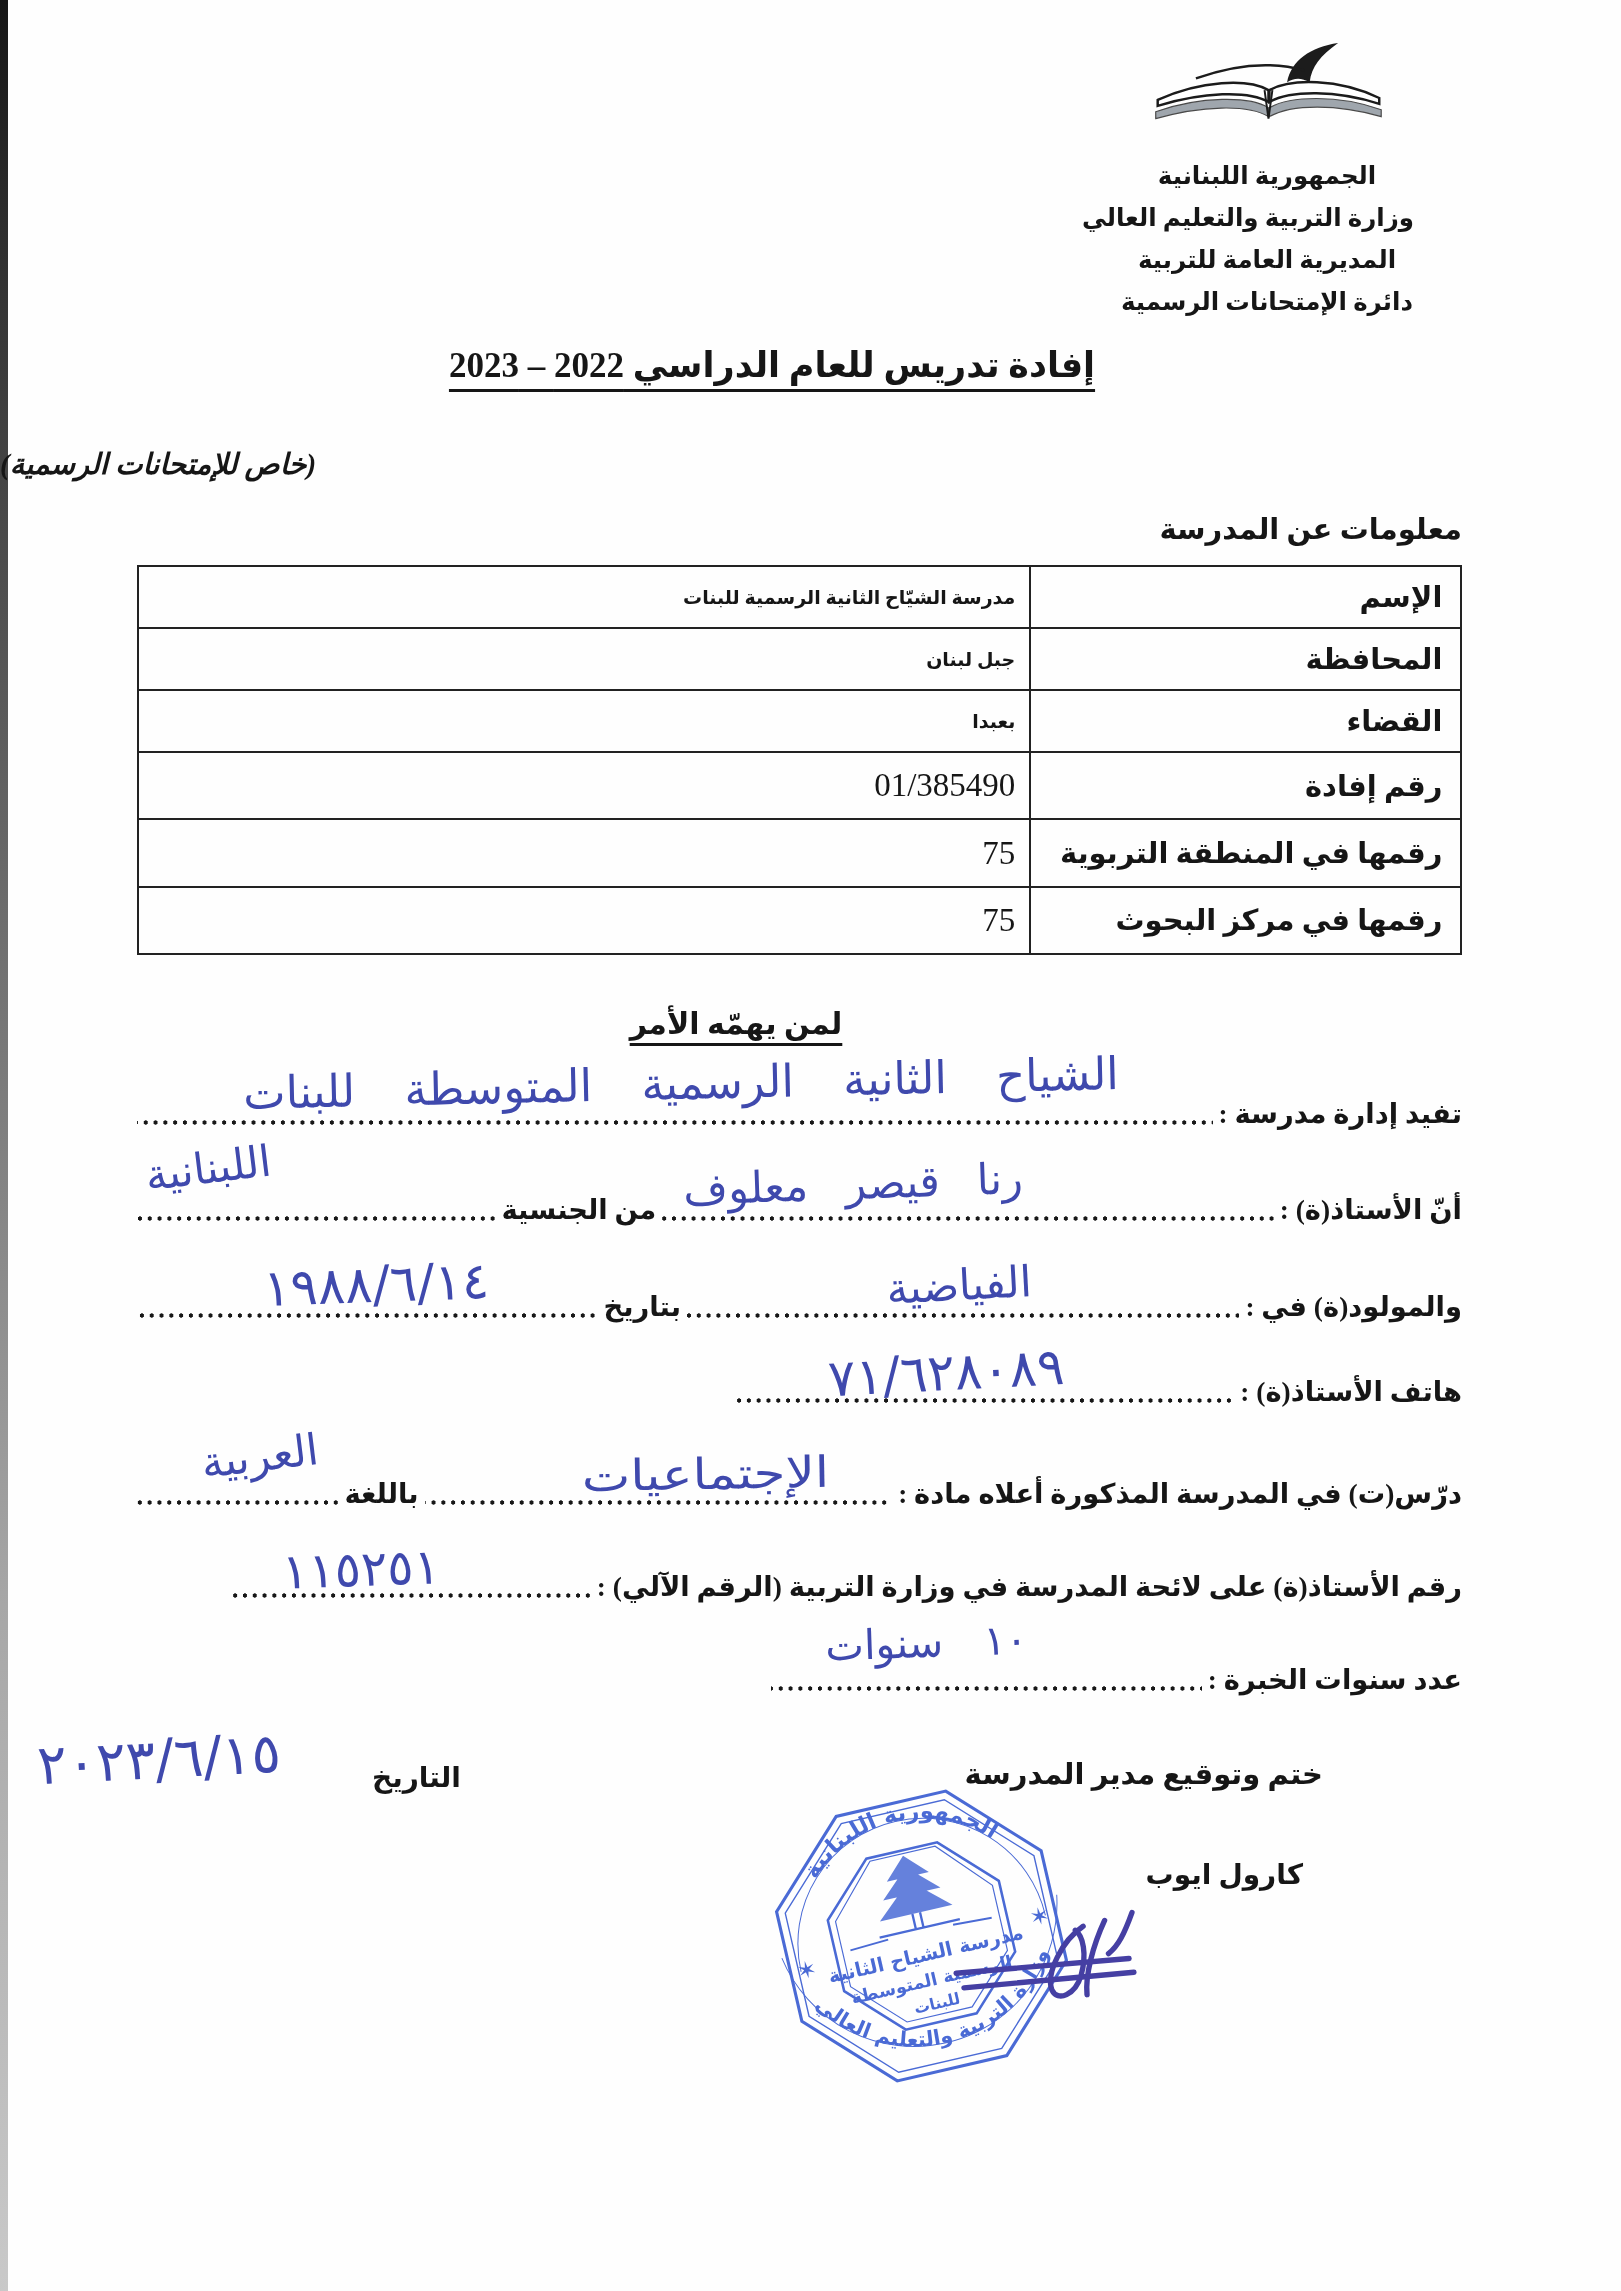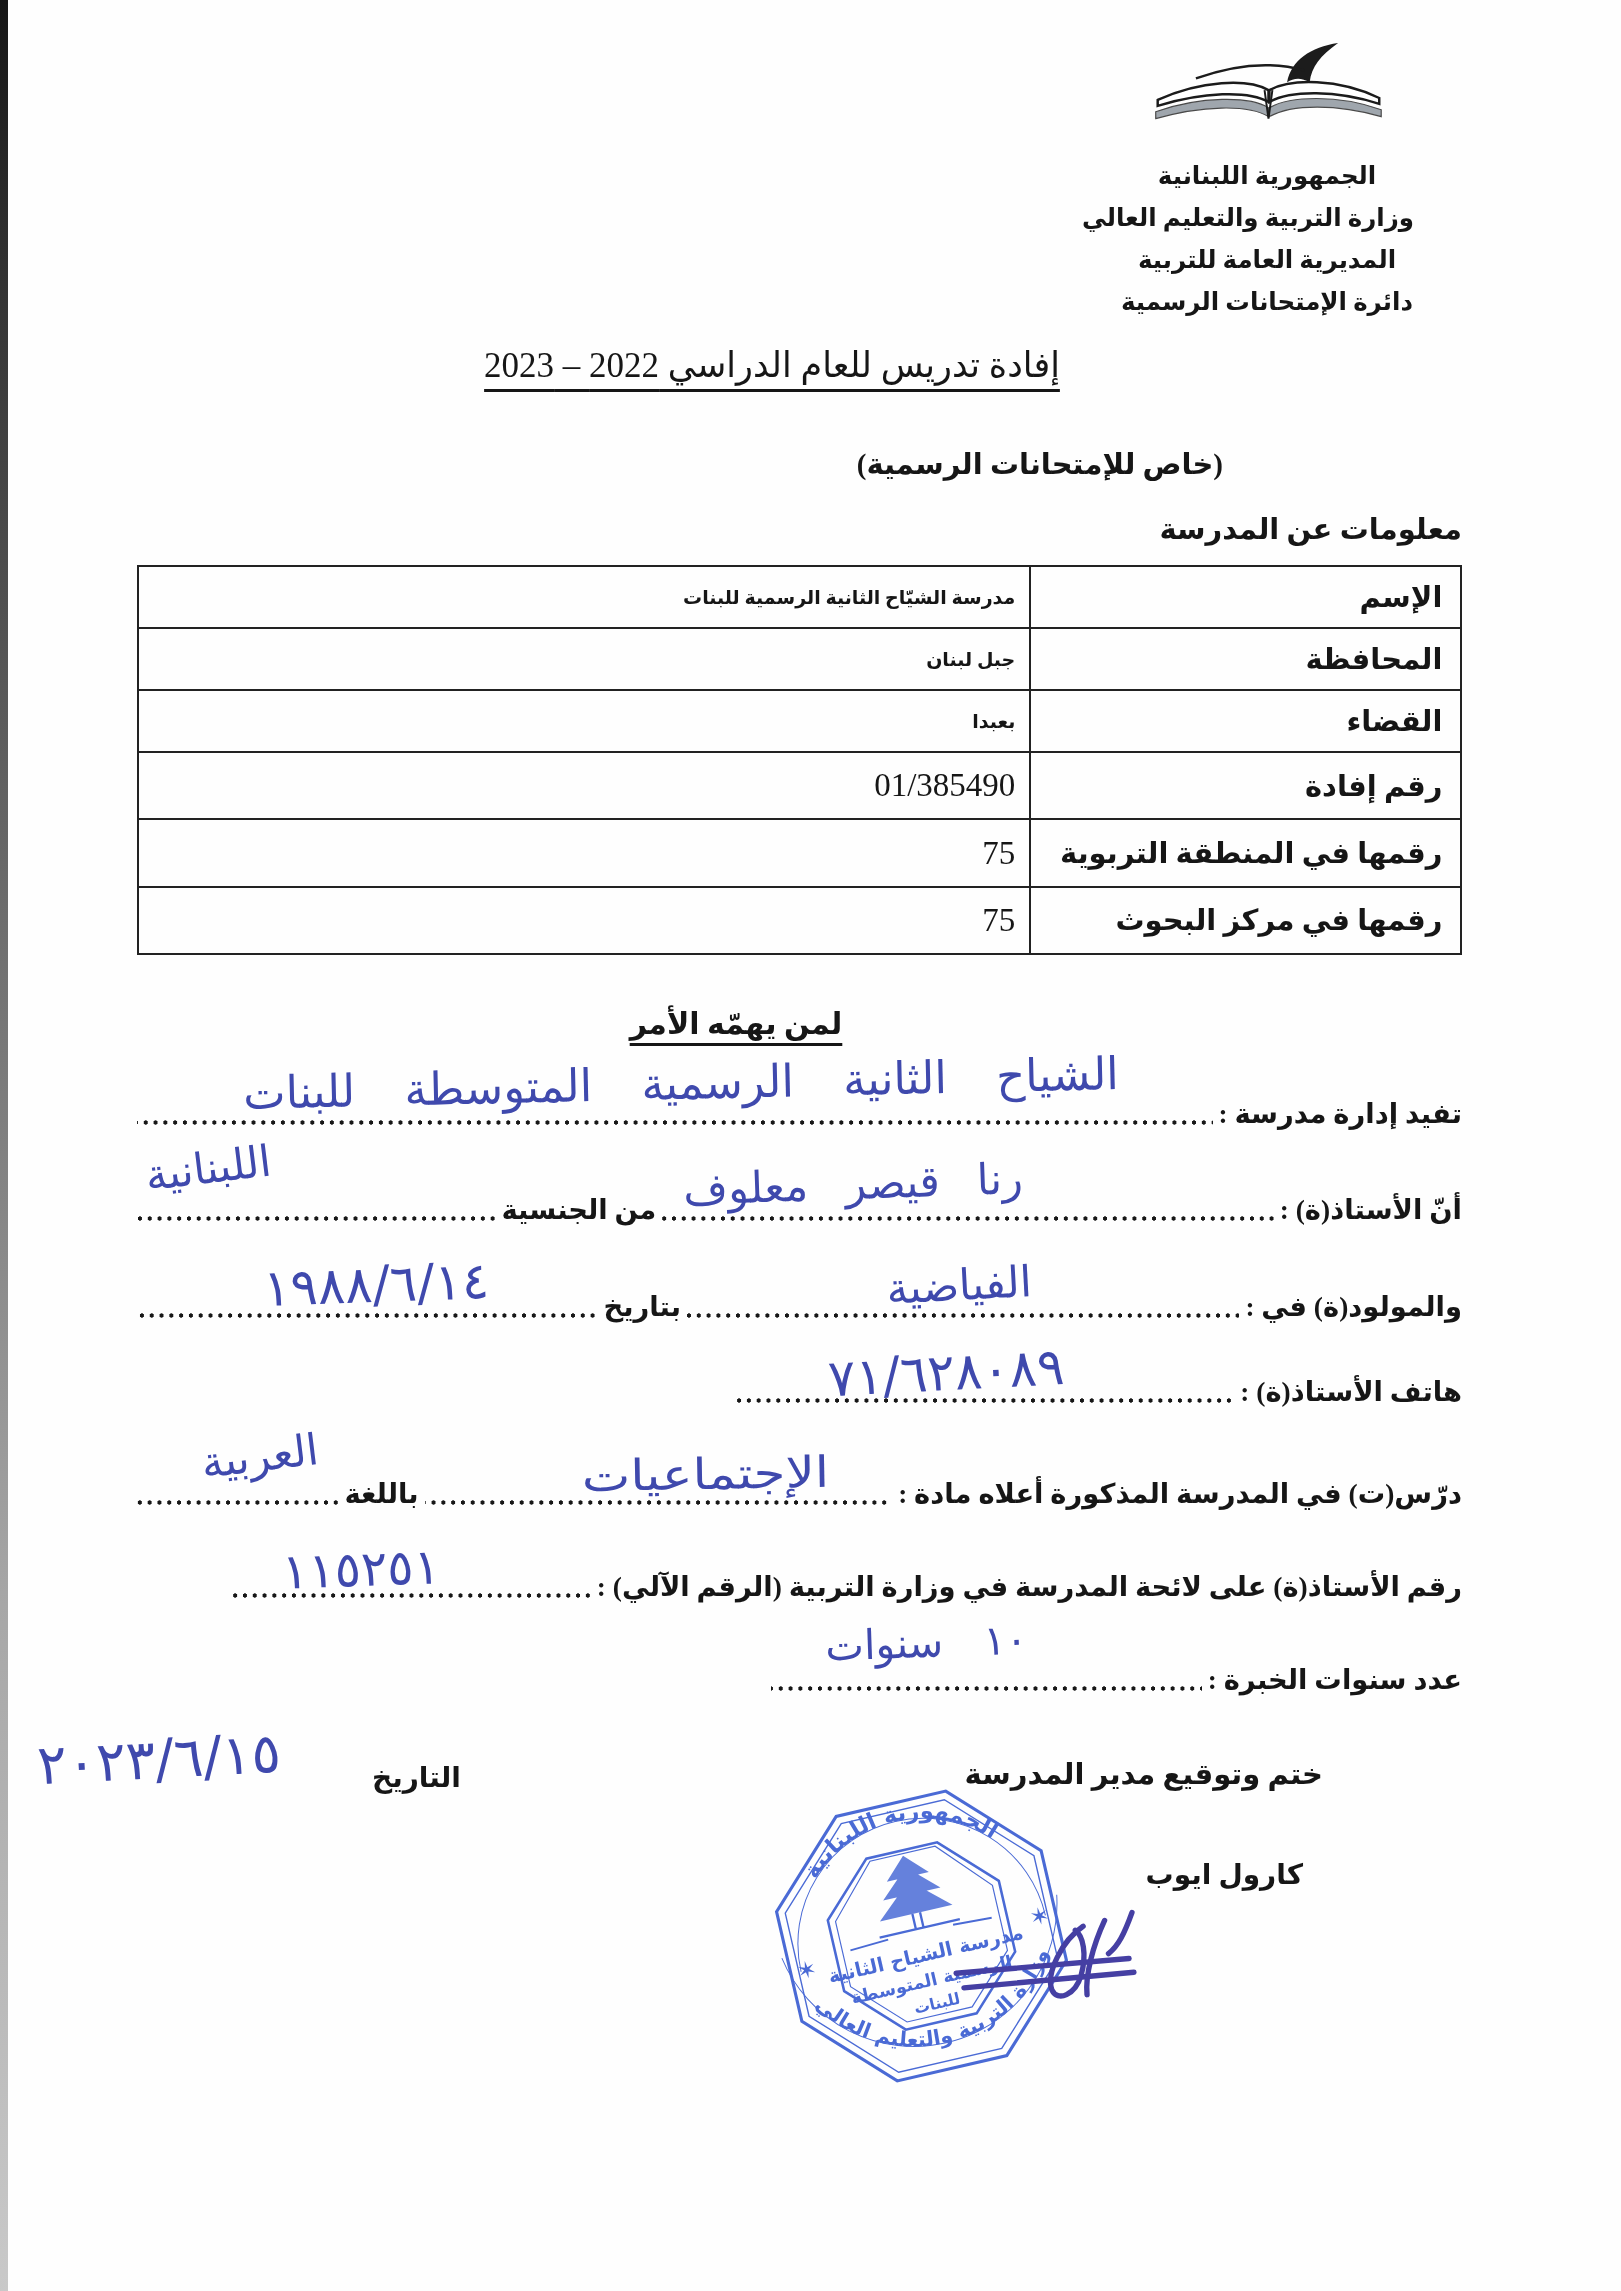--- a/index.html
+++ b/index.html
@@ -10,23 +10,23 @@
     color:#161616; direction:rtl;
   }
   .abs{position:absolute;}
 
   
   .scan-edge{left:0;top:0;width:7.8px;height:2292px;
     background:linear-gradient(to bottom,#161616 0%,#2e2e2e 10%,#6d6d6d 40%,#a7a7a7 70%,#c9c9c9 100%);}
 
   
   .org-block{top:155px;right:207px;width:294px;text-align:center;font-size:24.5px;line-height:42px;font-weight:bold;white-space:nowrap;}
-  .doc-title{top:345px;left:0;width:1544px;text-align:center;font-size:35px;font-weight:normal;}
+  .doc-title{top:345px;left:0;width:1544px;text-align:center;font-size:35px;font-weight:bold;}
   .doc-title span{text-decoration:underline;text-decoration-thickness:2.9px;text-underline-offset:11.8px;}
-  .doc-subtitle{top:447px;left:0;width:1223px;text-align:right;font-size:29px;font-weight:bold;}
+  .doc-subtitle{top:447px;left:0;width:1223px;text-align:left;font-size:29px;font-weight:bold;font-style:italic;}
 
   
   .info-heading{top:512px;right:159px;font-size:29px;font-weight:bold;}
   table.school{position:absolute;top:565px;right:159px;width:1325px;height:390px;
     border-collapse:collapse;table-layout:fixed;direction:rtl;}
   table.school td{border:2.5px solid #222;vertical-align:middle;}
   td.lbl{width:431px;font-weight:bold;font-size:29px;padding:0 17.6px 0 3.9px;}
   td.val{font-size:19px;font-weight:bold;text-align:right;padding:0 13.7px 0 3.9px;}
   td.val.latin{font-weight:normal;font-size:33px;}
 

